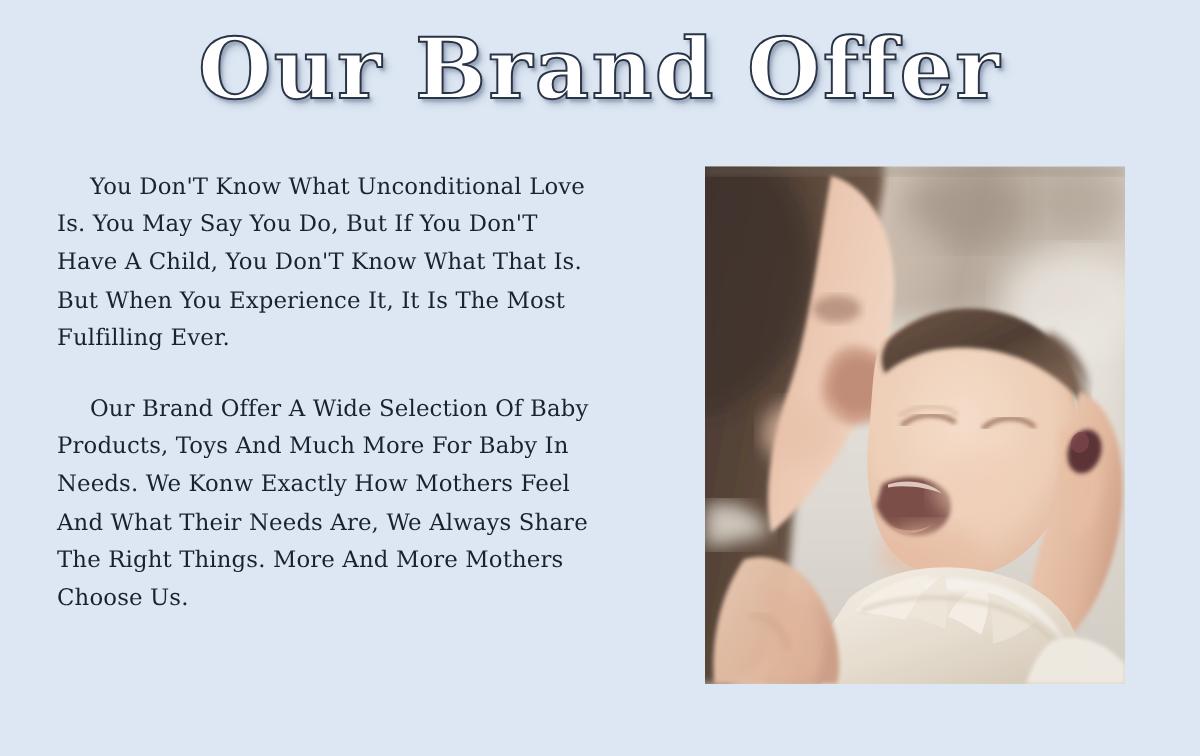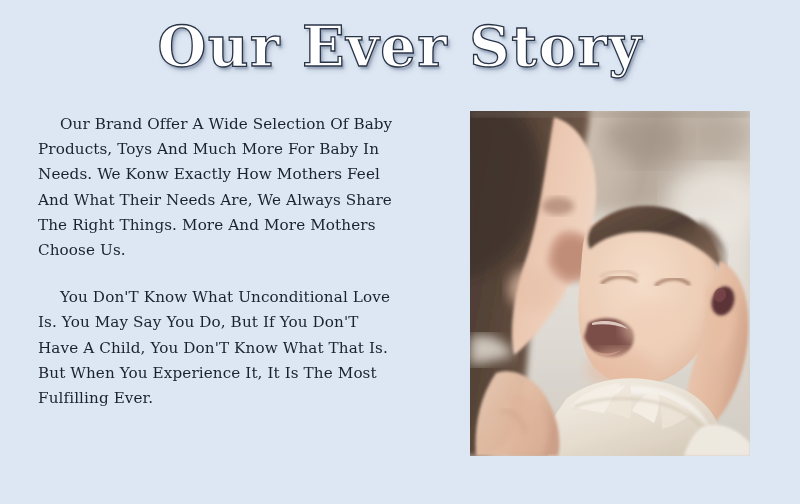--- a/index.html
+++ b/index.html
@@ -81,26 +81,26 @@
     width: 280px;
     height: 345px;
   }
 </style>
 </head>
 <body>
 
 <div class="page">
 
   <div class="title-wrap">
-    <span class="brand-title">Our Ever Story</span>
+    <span class="brand-title">Our Brand Offer</span>
   </div>
 
   <div class="copy">
+    <p>You Don'T Know What Unconditional Love Is. You May Say You Do, But If You Don'T Have A Child, You Don'T Know What That Is. But When You Experience It, It Is The Most Fulfilling Ever.</p>
     <p>Our Brand Offer A Wide Selection Of Baby Products, Toys And Much More For Baby In Needs. We Konw Exactly How Mothers Feel And What Their Needs Are, We Always Share The Right Things. More And More Mothers Choose Us.</p>
-    <p>You Don'T Know What Unconditional Love Is. You May Say You Do, But If You Don'T Have A Child, You Don'T Know What That Is. But When You Experience It, It Is The Most Fulfilling Ever.</p>
   </div>
 
   <div class="photo">
     <svg viewBox="0 0 280 345" preserveAspectRatio="xMidYMid slice" role="img">
       <defs>
         <linearGradient id="bgTop" x1="0" y1="0" x2="1" y2="0.3">
           <stop offset="0%" stop-color="#b9a79a"></stop>
           <stop offset="38%" stop-color="#cfc2b4"></stop>
           <stop offset="62%" stop-color="#b0a294"></stop>
           <stop offset="100%" stop-color="#d6cdc2"></stop>

